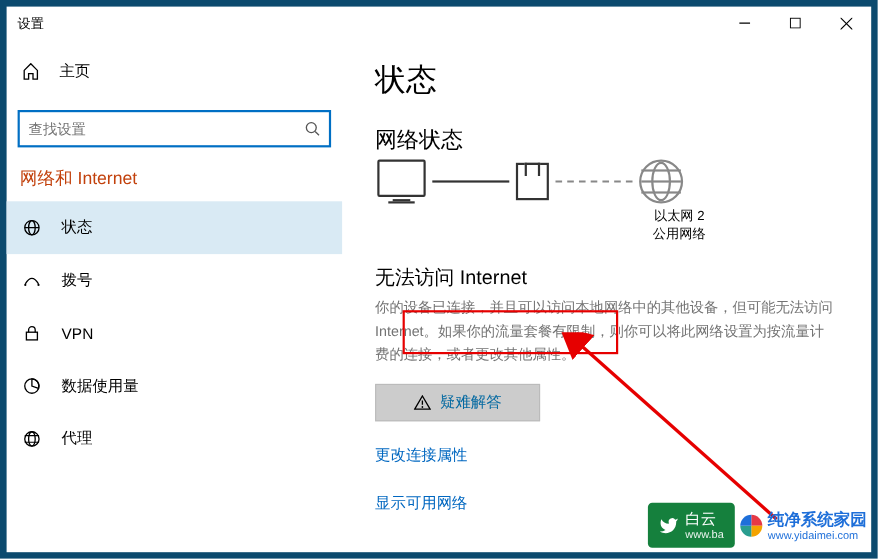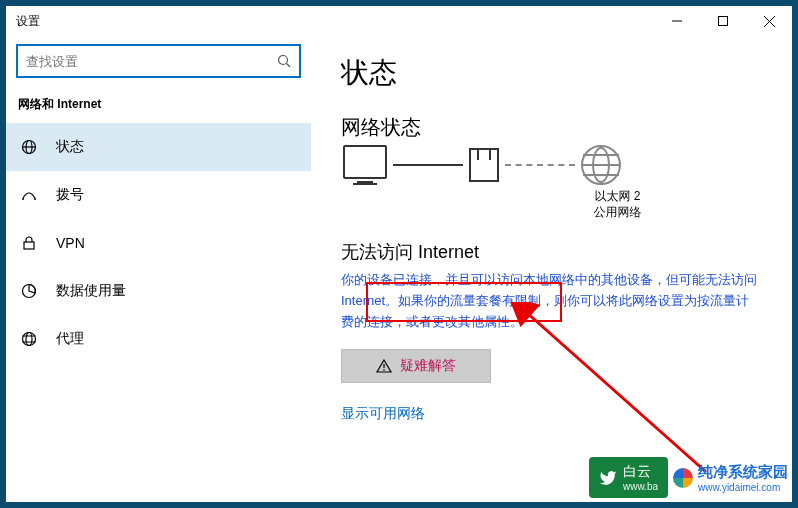--- a/index.html
+++ b/index.html
@@ -9,21 +9,21 @@
   .titlebar .title { font-size: 12px; color: #000; }
   .win-controls { position: absolute; top: 0; right: 0; display: flex; }
   .win-btn { width: 46px; height: 30px; display: flex; align-items: center; justify-content: center; color: #000; font-size: 12px; }
   .content { display: flex; height: calc(100% - 30px); }
   .sidebar { width: 305px; padding: 8px 0 0 0; }
   .home-row { display: flex; align-items: center; height: 42px; padding-left: 14px; gap: 18px; font-size: 14px; color: #000; margin-bottom: 14px; }
   .search-wrap { padding: 0 10px 18px 10px; }
   .search { width: 100%; height: 34px; border: 2px solid #006fc4; display: flex; align-items: center; padding: 0 8px; }
   .search input { flex: 1; border: none; outline: none; font-size: 13px; color: #000000; background: transparent; }
   .search .sicon { color: #555; }
-  .section-title { font-size: 12px; font-weight: 700; padding: 0 0 10px 12px; color: #000000; }
+  .section-title { font-size: 16px; font-weight: 400; padding: 0 0 10px 12px; color: #c2410c; }
   .nav-item { display: flex; align-items: center; height: 48px; padding-left: 14px; gap: 18px; font-size: 14px; color: #000; position: relative; }
   .nav-item.active { background: #d9eaf4; }
   .nav-item .icon { width: 18px; display: flex; justify-content: center; color: #333; }
   .main { flex: 1; padding: 18px 20px 0 30px; position: relative; }
   .page-title { font-size: 28px; font-weight: 400; margin-bottom: 22px; color: #000; }
   .sub-title { font-size: 20px; font-weight: 400; margin-bottom: 4px; color: #000; }
   .net-diagram { display: flex; align-items: center; gap: 6px; margin-bottom: 2px; margin-left: 2px; }
   .dev-box { width:44px; height:34px; border:2px solid #333; border-radius:2px; position:relative; }
   .dev-stand { width:16px; height:2px; background:#333; margin:2px auto 0; }
   .dev-base { width:24px; height:2px; background:#333; margin:0 auto; }
@@ -31,22 +31,22 @@
   .line-dashed { width:70px; border-top:2px dashed #888; height:0; }
   .router { width:30px; height:34px; border:2px solid #333; position: relative; }
   .router::before { content:""; position:absolute; top:-2px; left:50%; transform:translateX(-50%); width:10px; height:10px; border:2px solid #333; border-bottom:none; background:#fff; }
   .globe { width:40px; height:40px; border:2px solid #888; border-radius:50%; position:relative; }
   .globe::before { content:""; position:absolute; left:50%; top:0; bottom:0; width:14px; transform:translateX(-50%); border:2px solid #888; border-radius:50%; }
   .globe::after { content:""; position:absolute; top:50%; left:0; right:0; height:2px; background:#888; transform:translateY(-50%); box-shadow: 0 -10px 0 #888, 0 10px 0 #888; }
   .router-label { font-size:12px; text-align:center; color:#000; line-height:1.3; margin-left: 122px; margin-top:4px; }
   .highlight-box { position:absolute; border:2px solid #e60000; left: 360px; top: 276px; width: 196px; height: 40px; pointer-events:none; }
   .arrow-svg { position:absolute; left:480px; top:296px; pointer-events:none; }
   .warn-title { font-size:18px; color:#000; margin-top:20px; margin-bottom:6px; }
-  .warn-desc { font-size:13px; color:#1d4ed8; line-height:1.6; max-width: 420px; }
-  .troubleshoot-btn { margin-top:16px; width:150px; height:34px; background:#ccc; border:1px solid #bbb; display:flex; align-items:center; justify-content:center; gap:8px; font-size:14px; color:#be185d; }
+  .warn-desc { font-size:13px; color:#737373; line-height:1.6; max-width: 420px; }
+  .troubleshoot-btn { margin-top:16px; width:150px; height:34px; background:#ccc; border:1px solid #bbb; display:flex; align-items:center; justify-content:center; gap:8px; font-size:14px; color:#0369a1; }
   .link { color:#0067c0; font-size:14px; margin-top:22px; display:block; }
   .link + .link { margin-top:26px; }
   .badges { position:absolute; bottom:4px; right:4px; display:flex; align-items:center; gap:4px; }
   .badge1 { background:#15803d; color:#fff; font-size:14px; padding:6px 10px; border-radius:4px; display:flex; align-items:center; gap:6px; }
   .badge1 .sub { font-size:10px; opacity:.9; display:block; }
   .badge2 { color:#1e6fd9; font-size:15px; font-weight:600; display:flex; align-items:center; gap:4px; }
   .badge2 .sub { font-size:10px; color:#1e6fd9; display:block; font-weight:400; }
   .pinwheel { width:22px; height:22px; }
   svg { display:block; }
 </style>
@@ -73,20 +73,28 @@
             <line x1="0" y1="0" x2="11" y2="11" stroke="#000" stroke-width="1"></line>
             <line x1="11" y1="0" x2="0" y2="11" stroke="#000" stroke-width="1"></line>
           </svg>
       </div>
     </div>
   </div>
 
   <div class="content">
 
     <div class="sidebar">
+      <div class="home-row">
+        <span class="icon">
+          <svg width="16" height="16" viewBox="0 0 16 16">
+              <path d="M2 7 L8 1 L14 7 V15 H10 V10 H6 V15 H2 Z" fill="none" stroke="#000" stroke-width="1.2"></path>
+            </svg>
+        </span>
+        <span>主页</span>
+      </div>
 
       <div class="search-wrap">
         <div class="search">
           <input type="text" placeholder="查找设置" style="">
           <span class="sicon">
             <svg width="14" height="14" viewBox="0 0 14 14">
                 <circle cx="6" cy="6" r="4.5" fill="none" stroke="#555" stroke-width="1.2"></circle>
                 <line x1="9.5" y1="9.5" x2="13" y2="13" stroke="#555" stroke-width="1.2"></line>
               </svg>
           </span>
@@ -173,20 +181,21 @@
         <span>
           <svg width="16" height="14" viewBox="0 0 16 14">
               <path d="M8 1 L15 13 H1 Z" fill="none" stroke="#000" stroke-width="1.2"></path>
               <line x1="8" y1="5" x2="8" y2="9" stroke="#000" stroke-width="1.2"></line>
               <circle cx="8" cy="11" r="0.8" fill="#000"></circle>
             </svg>
         </span>
         <span>疑难解答</span>
       </div>
 
+      <a class="link">更改连接属性</a>
       <a class="link">显示可用网络</a>
     </div>
   </div>
 
   <div class="highlight-box"></div>
   <svg class="arrow-svg" width="230" height="180">
     <defs>
         <marker id="ah" markerWidth="10" markerHeight="10" refX="2" refY="5" orient="auto">
           <path d="M0 0 L10 5 L0 10 Z" fill="#e60000"></path>
         </marker>

